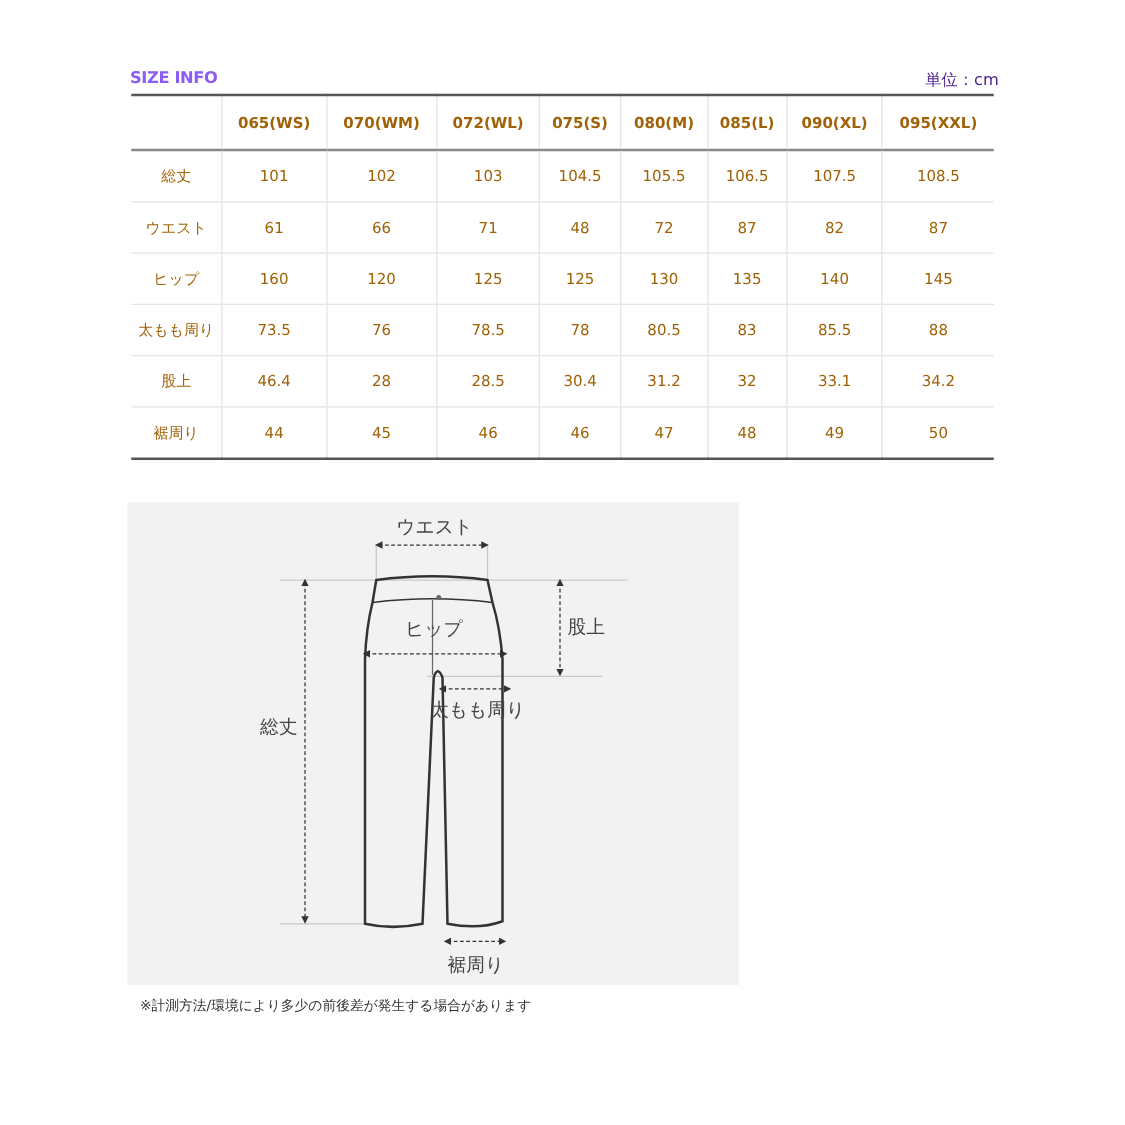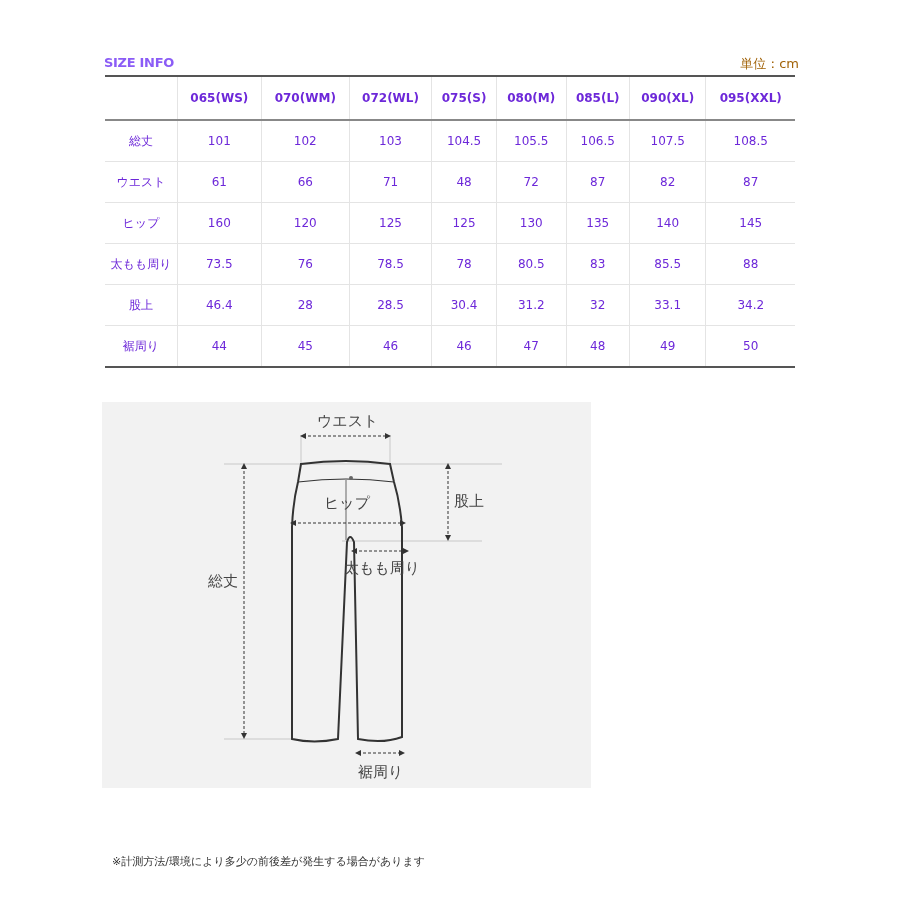--- a/index.html
+++ b/index.html
@@ -1,31 +1,31 @@
 <!DOCTYPE html>
 <html><head>
 <meta charset="utf-8">
 <style>
   html, body { margin:0; padding:0; background:#ffffff; }
   body { width:900px; height:900px; position:relative; overflow:hidden;
          font-family:"DejaVu Sans", sans-serif; color:#333; }
   .title { position:absolute; left:104px; top:55px; font-size:13px; font-weight:bold; color:#8b5cf6; letter-spacing:-0.3px; }
-  .unit { position:absolute; right:101px; top:55px; font-size:13px; color:#a16207; }
+  .unit { position:absolute; right:101px; top:55px; font-size:13px; color:#4c1d95; }
   table.size { position:absolute; left:105px; top:75px; width:690px; border-collapse:collapse;
-               font-size:12px; color:#6d28d9; }
+               font-size:12px; color:#a16207; }
   table.size { border-top:2px solid #555; border-bottom:2px solid #555; }
   table.size th, table.size td { border:1px solid #e4e4e4; text-align:center; height:40px; padding:0; }
   table.size tr:first-child th { border-bottom:2px solid #888; font-weight:bold; height:42px; }
   table.size tr > :first-child { border-left:1px solid #e4e4e4; width:72px; }
   table.size tr > :last-child { border-right:none; }
   table.size tr > :first-child { border-left:none; }
   .diagram { position:absolute; left:102px; top:402px; width:489px; height:386px; background:#f2f2f2; }
   .diagram svg { position:absolute; left:0; top:0; }
   .dlabel { position:absolute; font-size:15px; color:#444; white-space:nowrap; }
-  .note { position:absolute; left:112px; top:854px; font-size:11px; color:#333; }
+  .note { position:absolute; left:112px; top:797px; font-size:11px; color:#333; }
 </style>
 </head>
 <body>
 
 <div class="title">SIZE INFO</div>
 <div class="unit">単位：cm</div>
 
 <table class="size">
   <tbody>
       <tr>

